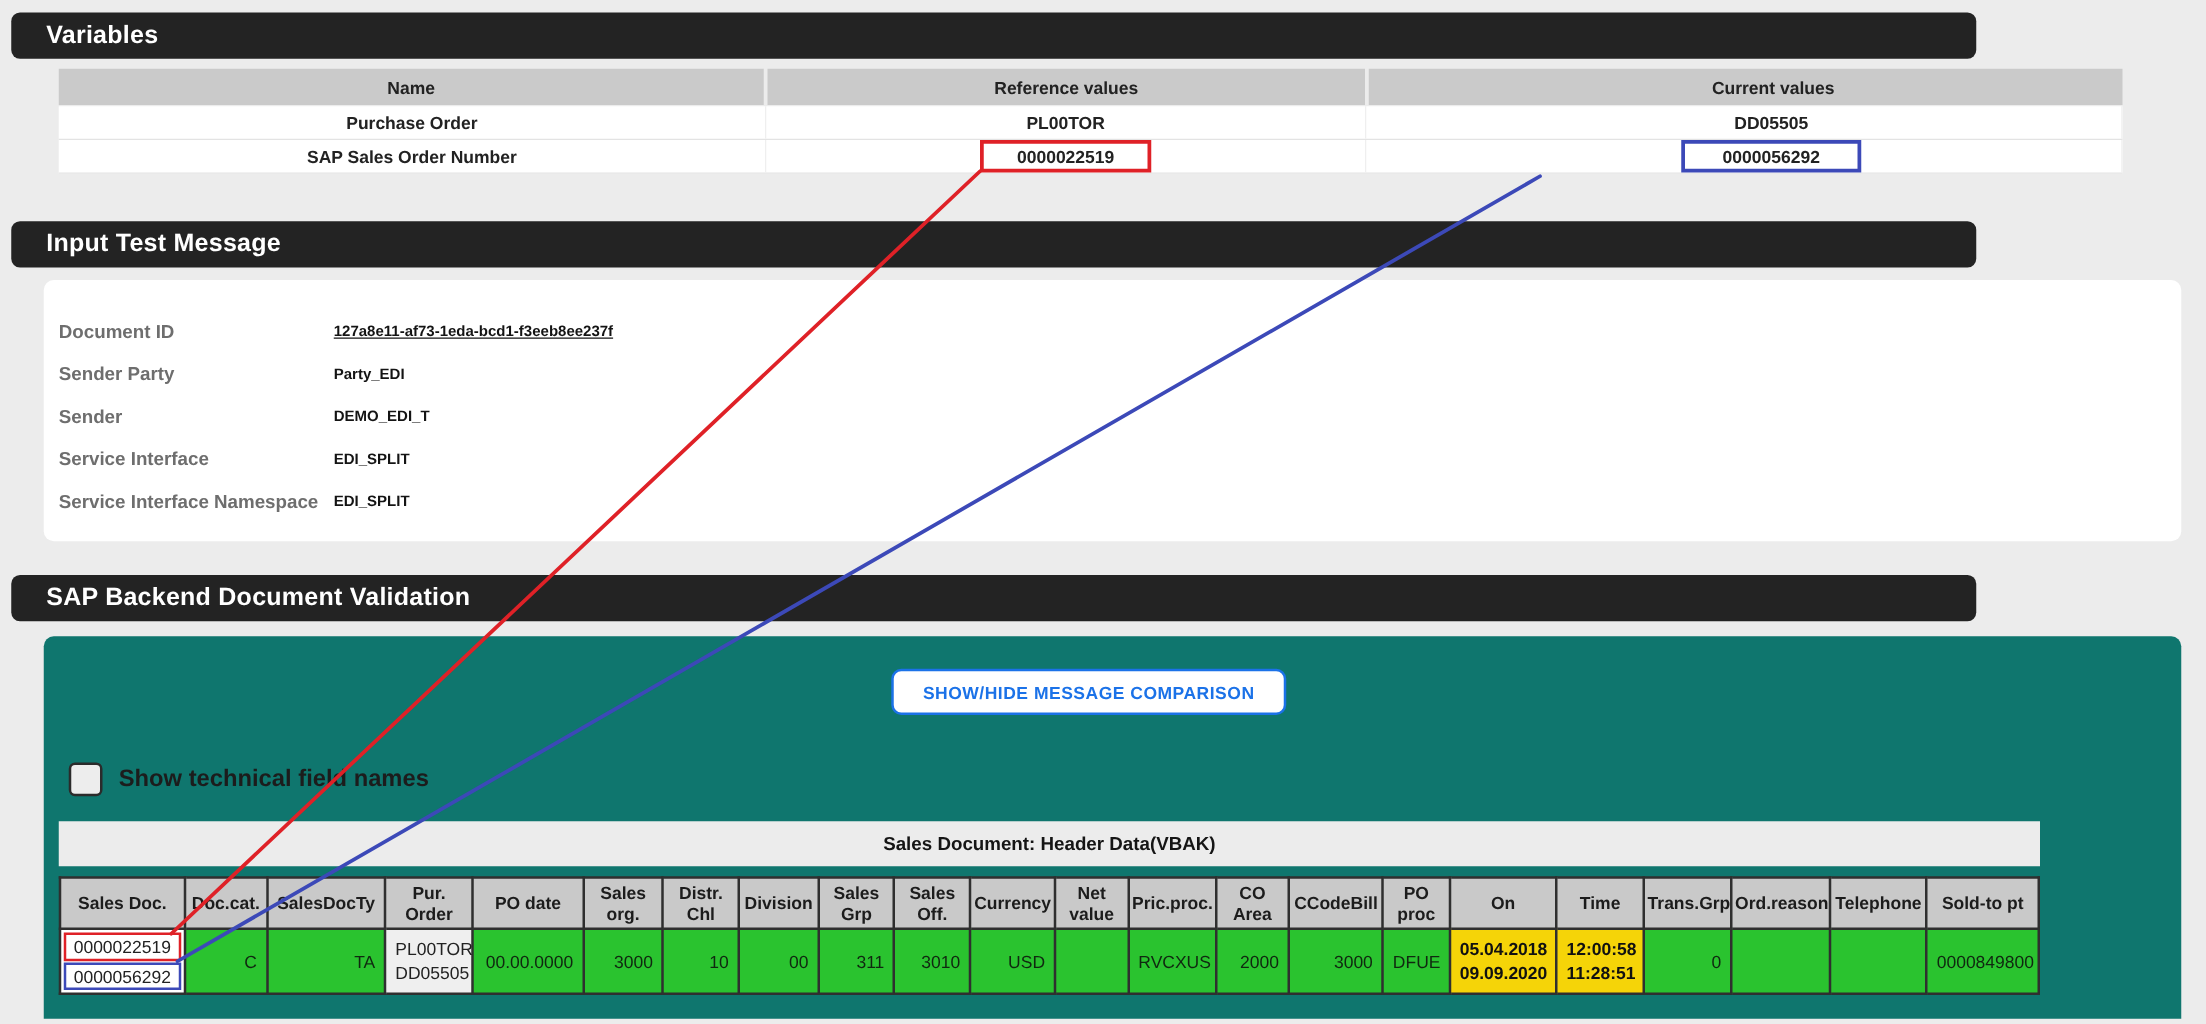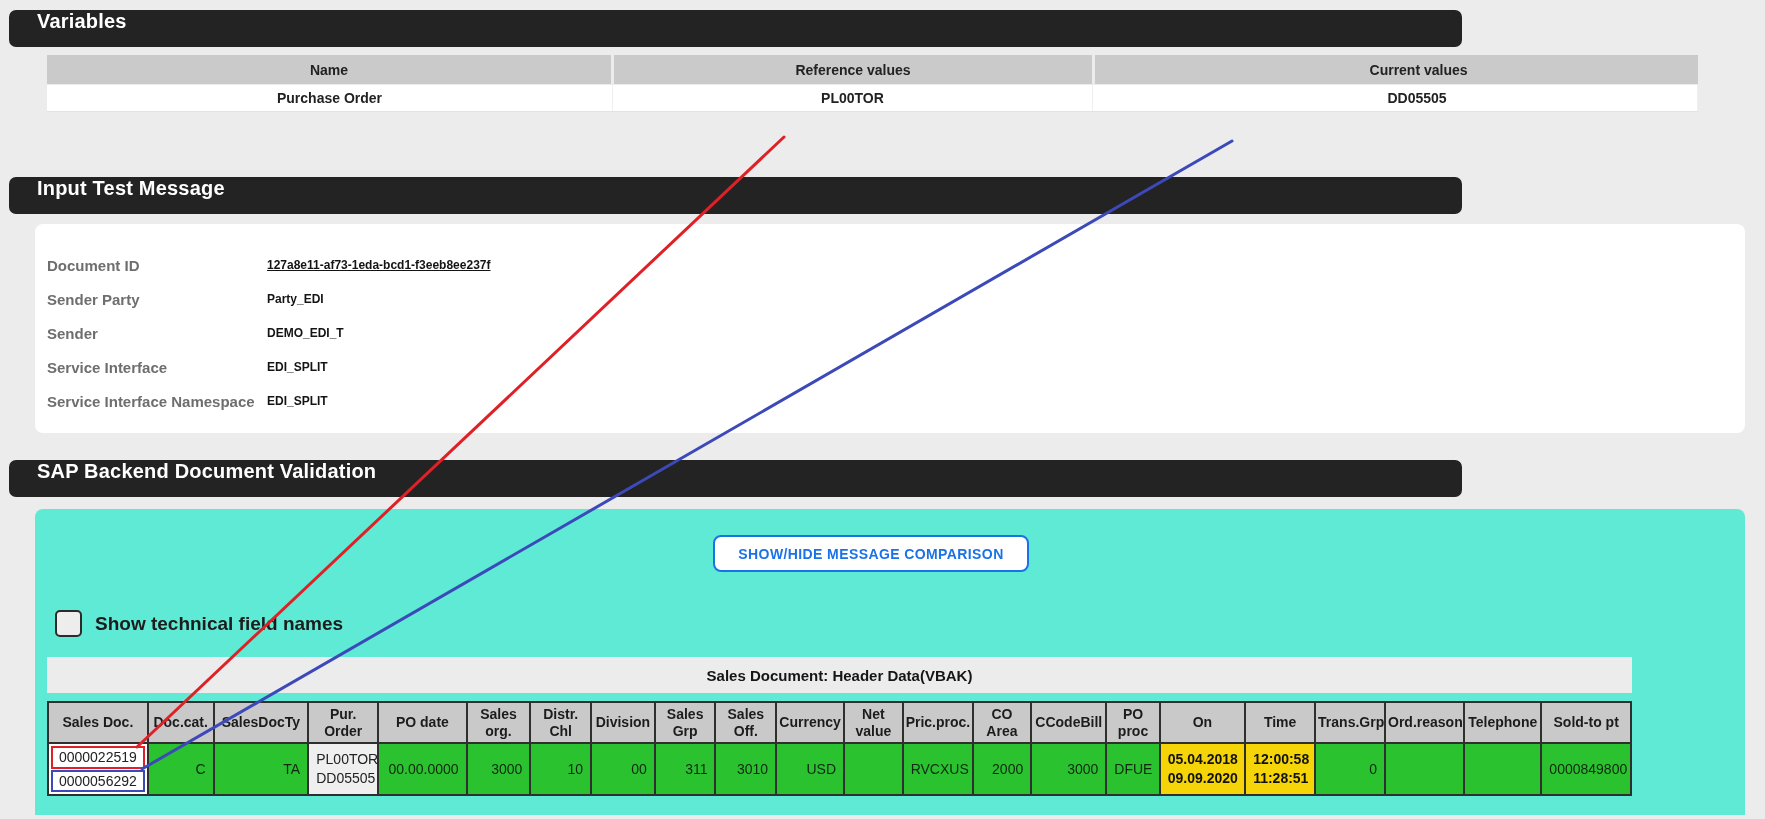--- a/index.html
+++ b/index.html
@@ -6,23 +6,23 @@
     --red:#df2127; --blue:#3c49b8; --green:#2ac32f; --yellow:#f5d408; --btn-blue:#1b72e8;
   }
   *{box-sizing:border-box;}
   html,body{margin:0;padding:0;}
   body{
     width:1765px;height:819px;position:relative;overflow:hidden;
     background:#ececec;font-family:"Liberation Sans",sans-serif;color:#1e1e1e;
   }
   
   .section-bar{
-    position:absolute;left:9px;width:1453px;height:37px;background:#232323;
+    position:absolute;left:9px;width:1572px;height:37px;background:#232323;
     border-radius:7px;color:#fff;font-weight:bold;font-size:20px;
-    display:flex;align-items:flex-start;padding-left:28px;letter-spacing:.2px;
+    display:flex;align-items:center;padding-left:28px;letter-spacing:.2px;
   }
   #bar-variables{top:10px;}
   #bar-input{top:177px;}
   #bar-sap{top:460px;}
 
   
   #variables-table{position:absolute;left:47px;top:55px;width:1651px;font-size:14px;}
   .vars-hrow{display:flex;gap:3px;margin-bottom:1px;}
   .vars-hrow .hcell{
     background:#cacaca;height:29px;display:flex;align-items:center;justify-content:center;
@@ -42,21 +42,21 @@
     position:absolute;left:35px;top:224px;width:1710px;height:209px;background:#fff;
     border-radius:8px;padding:24px 0 0 12px;
   }
   .field-row{display:flex;align-items:center;height:34px;}
   .field-label{width:220px;font-size:15px;font-weight:600;color:#6e6e6e;}
   .field-value{font-size:12px;font-weight:bold;color:#141414;}
   .underlined{text-decoration:underline;}
 
   
   #validation-panel{
-    position:absolute;left:35px;top:509px;width:1710px;height:306px;background:#5eead4;
+    position:absolute;left:35px;top:509px;width:1710px;height:306px;background:#0f766e;
     border-radius:8px 8px 0 0;
   }
   #comparison-button{
     position:absolute;left:678px;top:26px;width:316px;height:37px;background:#fff;
     border:2px solid var(--btn-blue);border-radius:8px;color:var(--btn-blue);
     font-family:"Liberation Sans",sans-serif;font-weight:bold;font-size:14px;letter-spacing:.4px;
     display:flex;align-items:center;justify-content:center;cursor:pointer;
   }
   #tech-names-row{position:absolute;left:20px;top:101px;display:flex;align-items:center;gap:13px;}
   #tech-names-checkbox{
@@ -99,20 +99,29 @@
 <div id="variables-table">
   <div class="vars-hrow">
     <div class="hcell vc1">Name</div>
     <div class="hcell vc2">Reference values</div>
     <div class="hcell vc3">Current values</div>
   </div>
   <div class="vars-row">
     <div class="cell vc1">Purchase Order</div>
     <div class="cell vc2">PL00TOR</div>
     <div class="cell vc3">DD05505</div>
+  </div>
+  <div class="vars-row">
+    <div class="cell vc1">SAP Sales Order Number</div>
+    <div class="cell vc2">
+      <span class="box-red">0000022519</span>
+    </div>
+    <div class="cell vc3">
+      <span class="box-blue">0000056292</span>
+    </div>
   </div>
 </div>
 
 <div class="section-bar" id="bar-input">
   <span>Input Test Message</span>
 </div>
 
 <div id="input-panel">
   <div class="field-row">
     <div class="field-label">Document ID</div>

